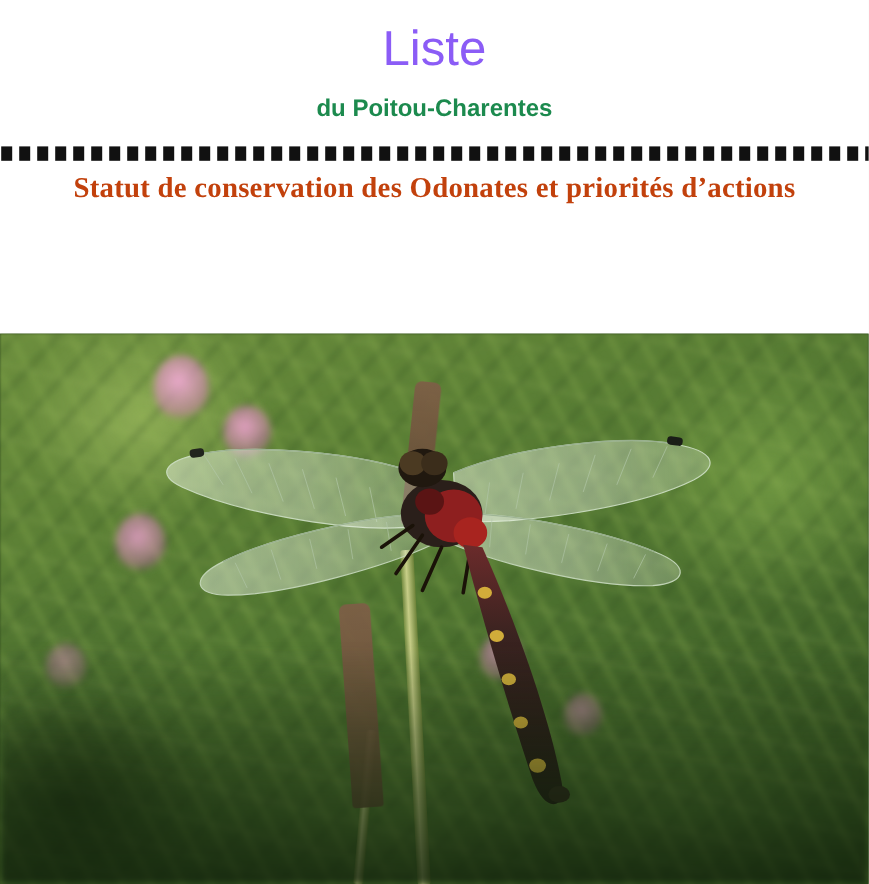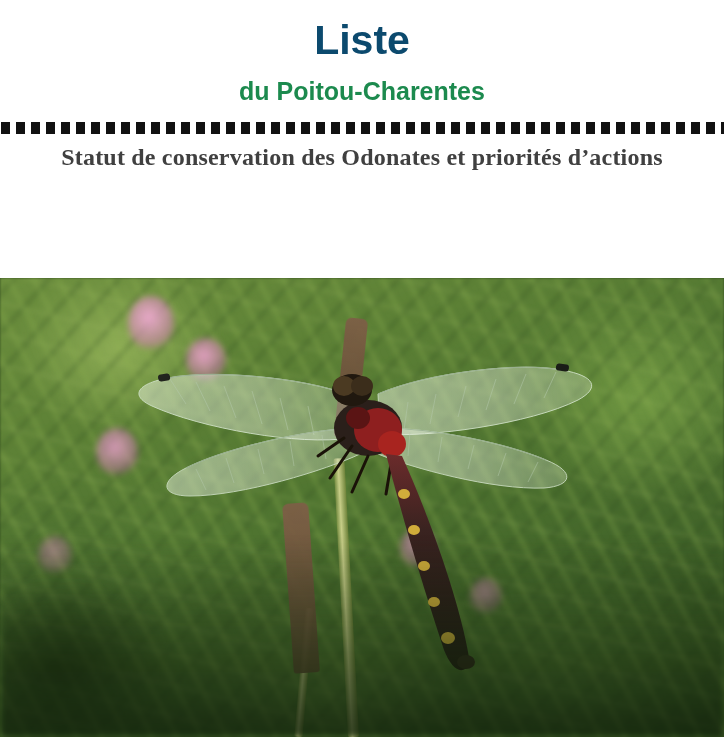--- a/index.html
+++ b/index.html
@@ -17,52 +17,52 @@
     position: relative;
     width: 724px;
     height: 737px;
     background: #ffffff;
   }
   .title-block {
     padding-top: 14px;
     text-align: center;
   }
   .title-line {
-    color: #0c4a6e;
+    color: #8b5cf6;
     font-family: "Liberation Sans", sans-serif;
-    font-weight: bold;
+    font-weight: normal;
     font-size: 41px;
     line-height: 52px;
     letter-spacing: 0px;
   }
   .subtitle {
     color: #1c8a4e;
     font-family: "Liberation Sans", sans-serif;
     font-weight: bold;
-    font-size: 25px;
+    font-size: 20px;
     line-height: 34px;
     margin-top: 8px;
   }
   .dotted-rule {
     margin-top: 14px;
     height: 12px;
     width: 100%;
     background-image: repeating-linear-gradient(
        to right,
        #111111 0px, #111111 9px,
        rgba(0,0,0,0) 9px, rgba(0,0,0,0) 15px);
     background-position: 1px 0;
     background-size: 15px 12px;
     background-repeat: repeat-x;
   }
   .banner-text {
     font-family: "Liberation Serif", serif;
     font-weight: bold;
     font-size: 24px;
-    color: #404040;
+    color: #c2410c;
     text-align: center;
     line-height: 30px;
     padding-top: 8px;
     letter-spacing: 0.2px;
     white-space: nowrap;
   }
   .photo {
     position: absolute;
     left: 0;
     top: 278px;

